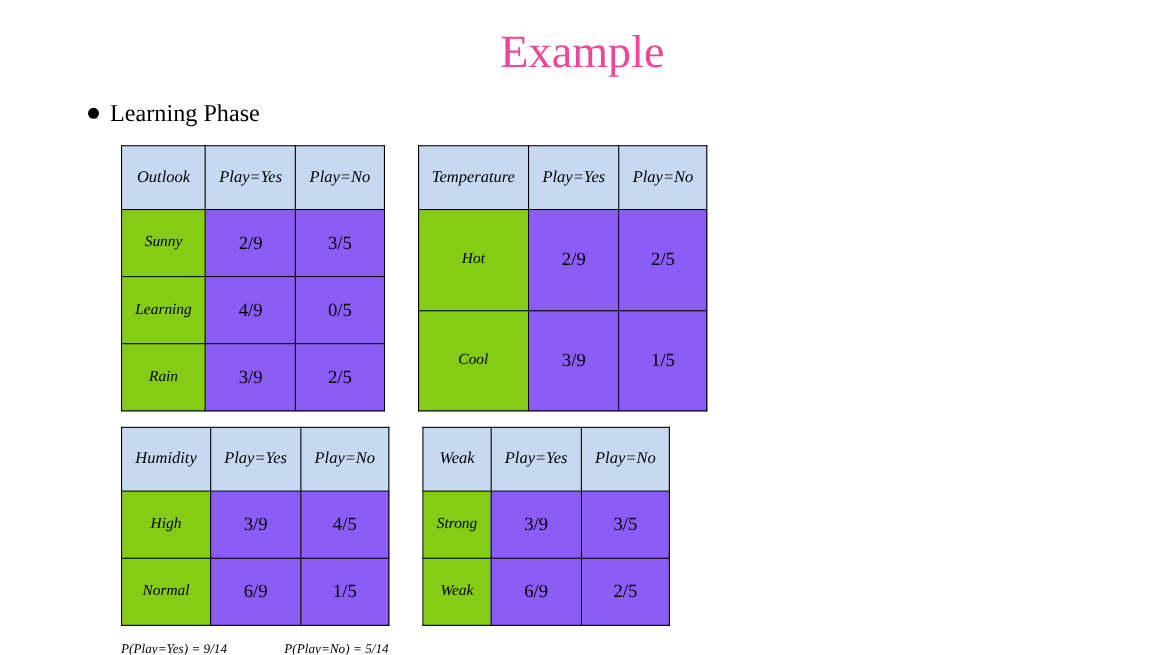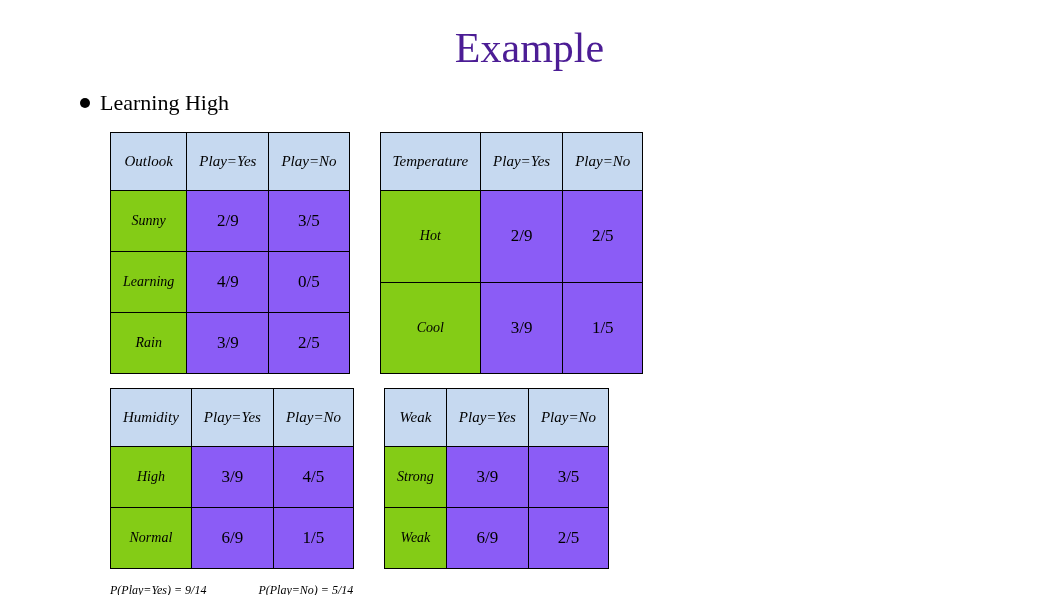--- a/index.html
+++ b/index.html
@@ -11,21 +11,21 @@
       overflow: hidden;
       display: flex;
       flex-direction: column;
       align-items: center;
     }
     h1 {
       font-size: 42px;
       font-weight: normal;
       margin-top: 24px;
       margin-bottom: 18px;
-      color: #4c1d95;
+      color: #ec4899;
     }
     .bullet-section {
       width: 100%;
       padding-left: 80px;
     }
     .bullet-label {
       font-size: 22px;
       display: flex;
       align-items: center;
       gap: 10px;
@@ -90,21 +90,21 @@
     }
   </style>
 </head>
 <body>
 
 <h1>Example</h1>
 
 <div class="bullet-section">
   <div class="bullet-label">
     <span class="bullet-dot"></span>
-    <span>Learning High</span>
+    <span>Learning Phase</span>
   </div>
 
   <div class="tables-row">
 
     <table>
       <thead>
         <tr class="header-row">
           <th class="col-header">Outlook</th>
           <th class="col-header">Play=Yes</th>
           <th class="col-header">Play=No</th>

